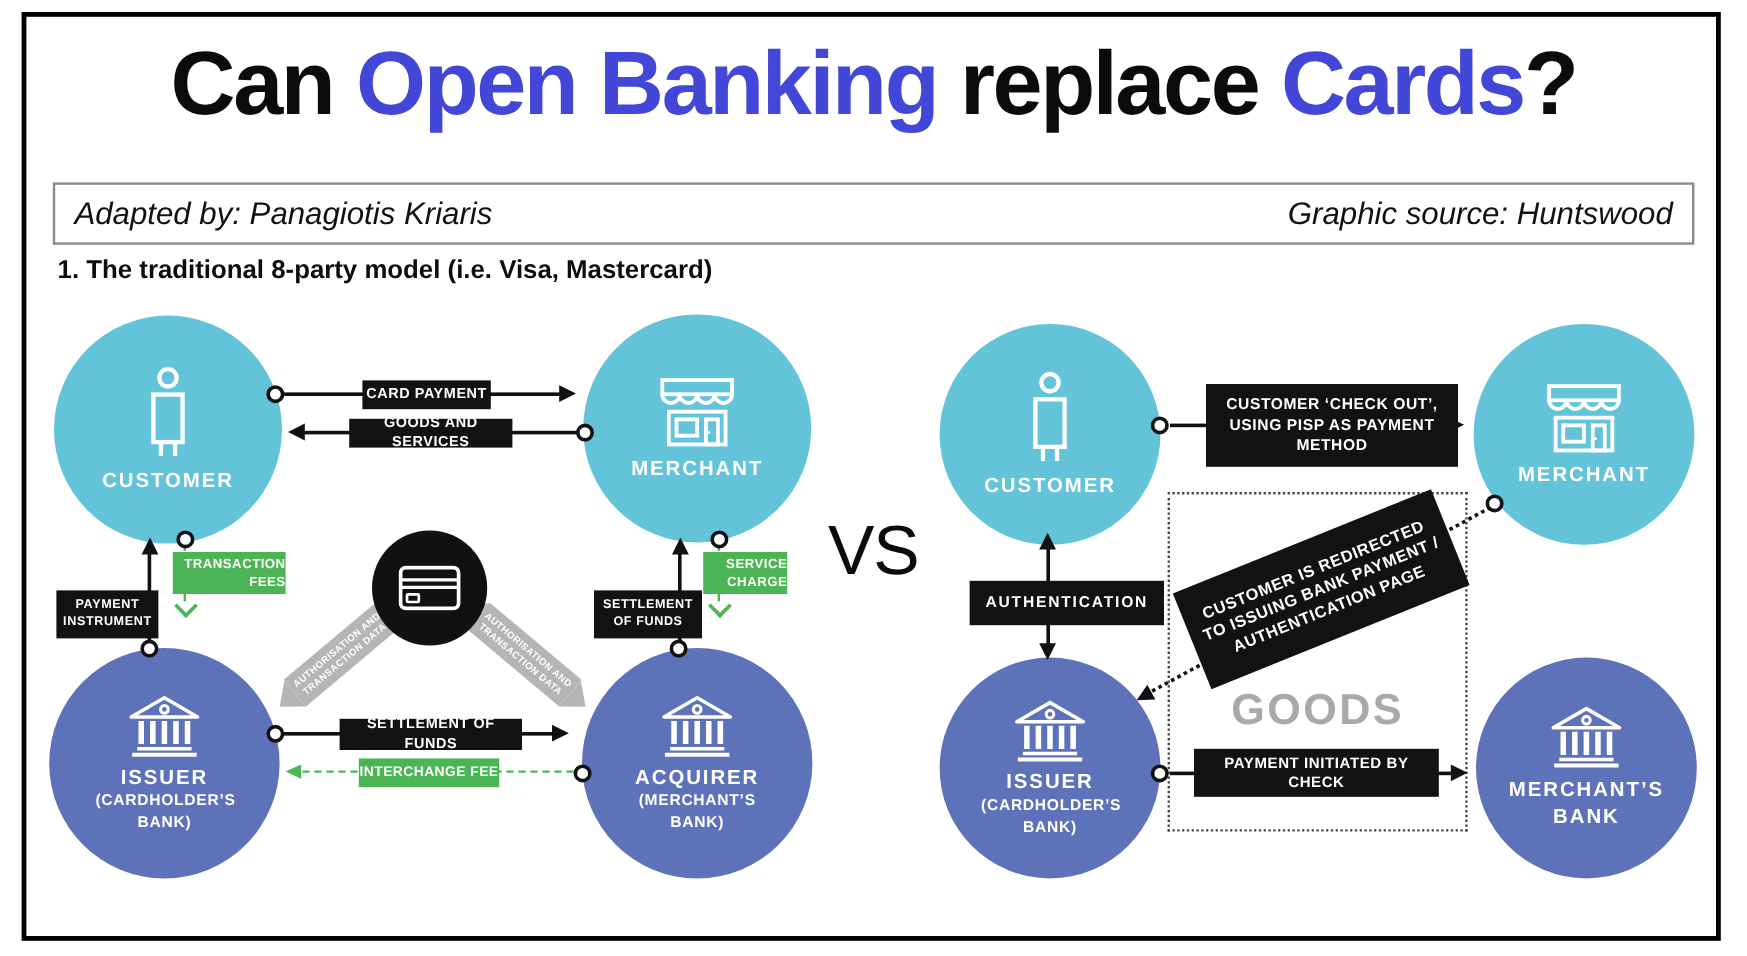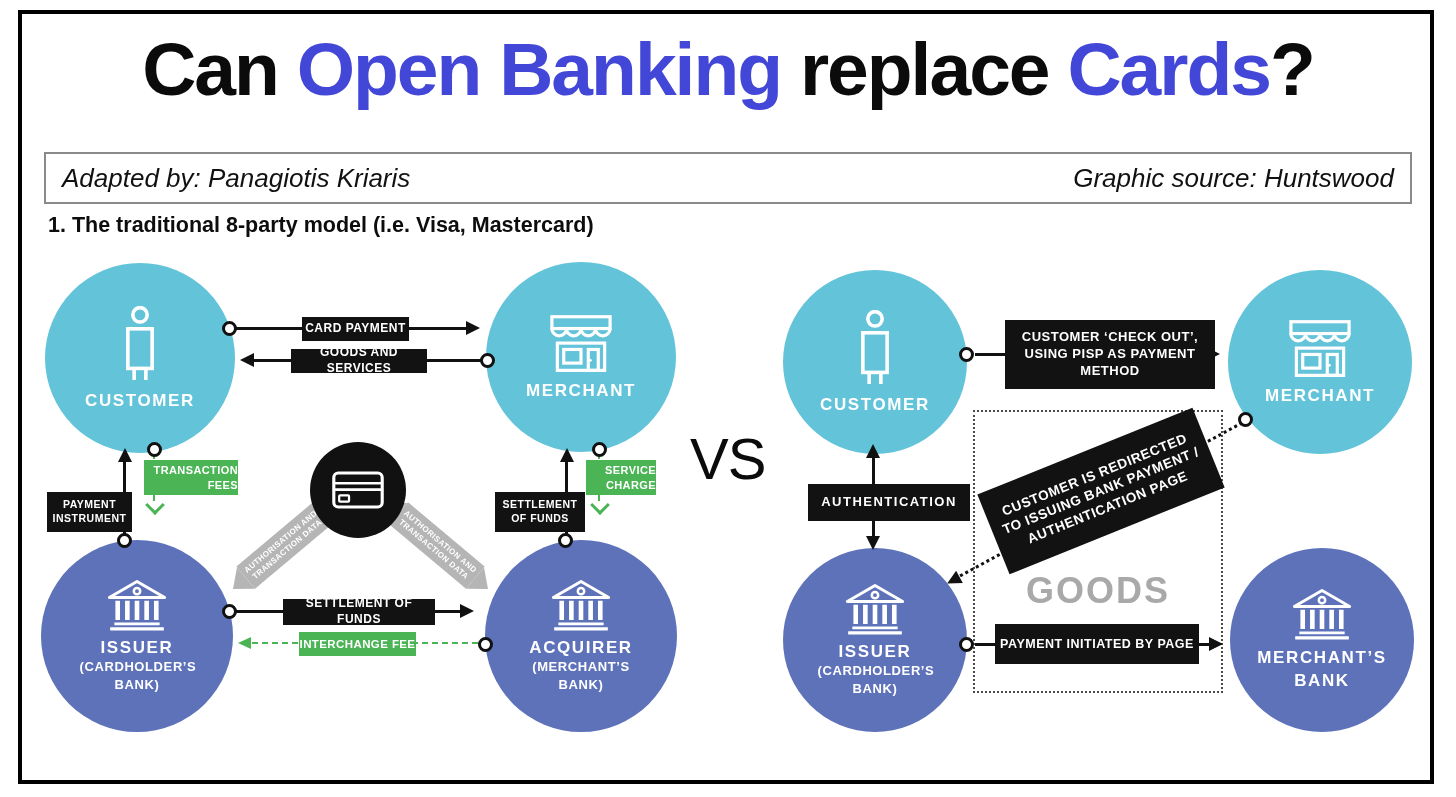--- a/index.html
+++ b/index.html
@@ -265,15 +265,15 @@
 
   <div class="vline" style="left:872px;top:452px;height:92px;"></div>
   <div class="tri tri-up" style="left:866px;top:444px;"></div>
   <div class="tri tri-down" style="left:866px;top:536px;"></div>
   <div class="blabel" style="left:808px;top:484px;width:162px;height:37px;font-size:13px;letter-spacing:1.5px;">AUTHENTICATION</div>
 
   <div class="blabel redirect">CUSTOMER IS REDIRECTED TO ISSUING BANK PAYMENT / AUTHENTICATION PAGE</div>
 
   <div class="hline" style="left:975px;top:643px;width:236px;"></div>
   <div class="tri tri-right" style="left:1209px;top:637px;"></div>
-  <div class="blabel" style="left:995px;top:624px;width:204px;height:40px;font-size:12.5px;">PAYMENT INITIATED BY PAGE</div>
+  <div class="blabel" style="left:995px;top:624px;width:204px;height:40px;font-size:12.5px;">PAYMENT INITIATED BY CHECK</div>
   <div class="dot" style="left:959px;top:637px;"></div>
 </div>
 
 </body></html>

